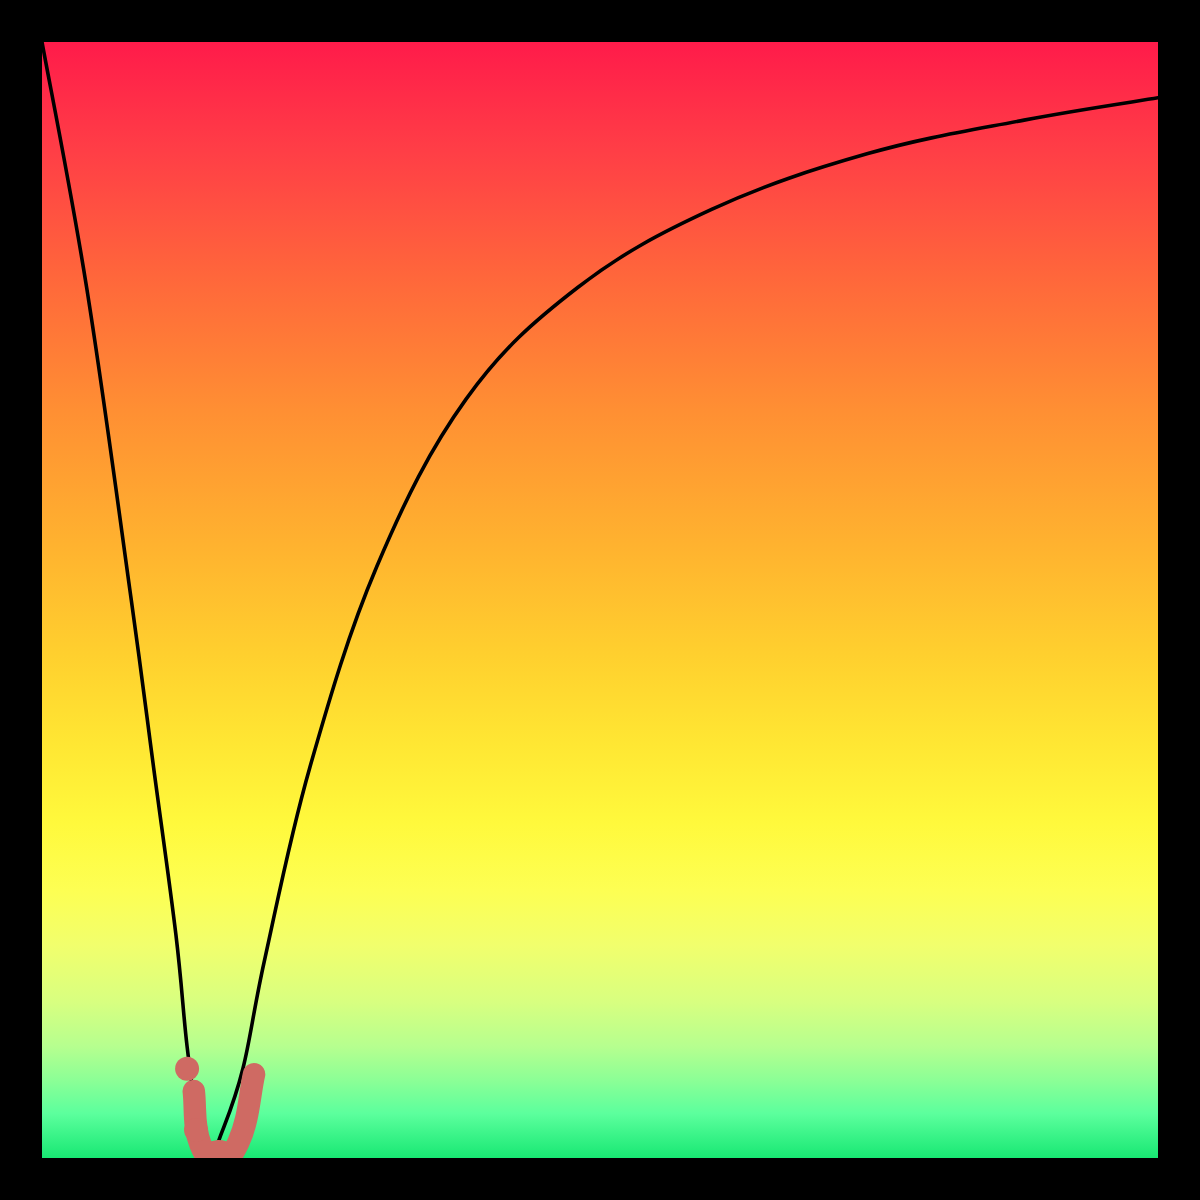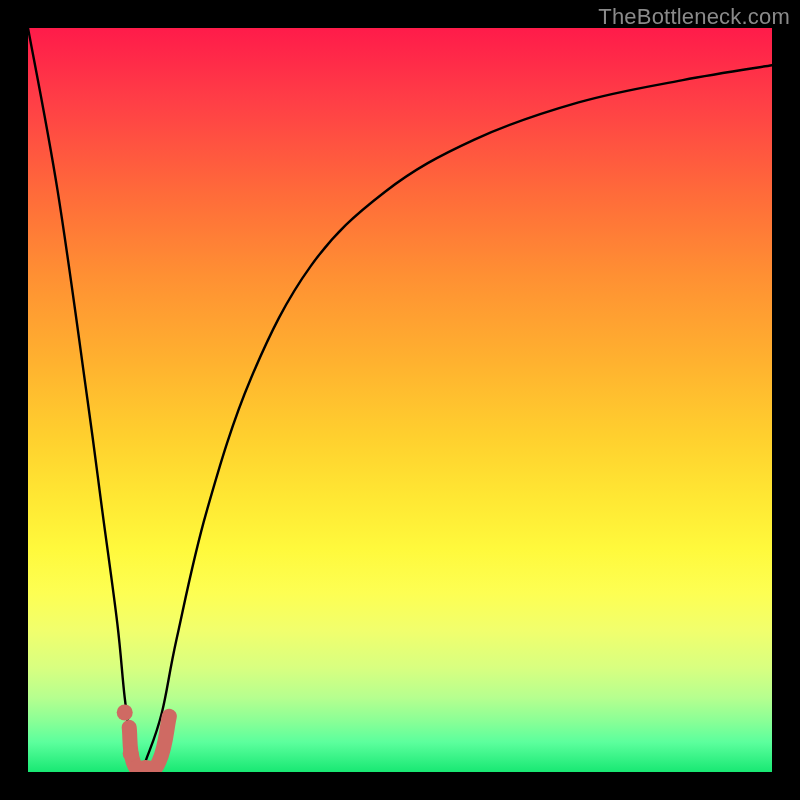--- a/index.html
+++ b/index.html
@@ -78,14 +78,13 @@
       <g>
         <path id="j-path" fill="none" stroke="#cf6a63" stroke-width="15" stroke-linecap="round" stroke-linejoin="round" d="M 101.18400000000001 699.36 C 102.5232 710.0736, 100.7376 723.0192000000001, 105.648 735.072 C 110.55839999999999 747.1247999999999, 109.9632 739.9824, 117.552 739.536 C 125.14080000000001 739.0895999999999, 123.80160000000001 748.9848, 130.94400000000002 733.584 C 138.08640000000003 718.1831999999999, 138.23520000000002 701.8152, 141.36 688.2"></path>
       </g>
       <g>
         <circle id="dot-0" r="8" fill="#cf6a63" cx="96.72" cy="684.48"></circle>
         <circle id="dot-1" r="8" fill="#cf6a63" cx="102.67200000000001" cy="725.4"></circle>
       </g>
     </svg>
   </div>
 
-  <div class="watermark">TheBottleneck.com</div>
 </div>
 
 </body></html>

